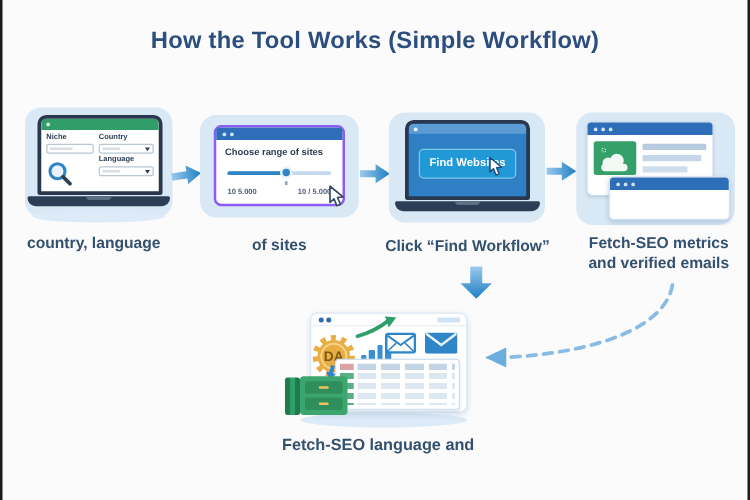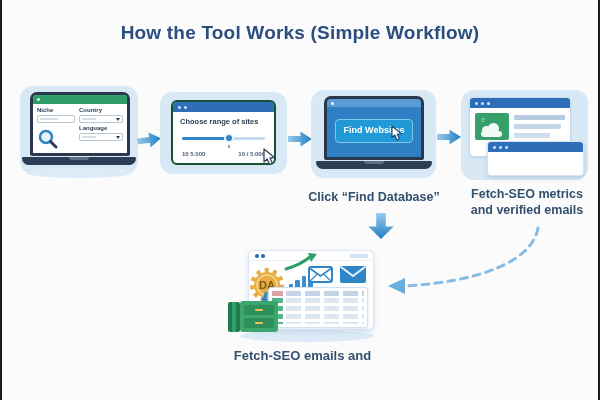--- a/index.html
+++ b/index.html
@@ -50,21 +50,21 @@
   .f-input i { display:block; margin:2px; width:18px; height:2px; background:#d7dee6; }
   .f-select { height:8px; border:1px solid #b9c6d4; border-radius:2px; display:flex;
               align-items:center; justify-content:space-between; padding:0 2px; }
   .f-select i { width:14px; height:2px; background:#d7dee6; }
   .chev { width:0; height:0; border-left:2.5px solid transparent;
           border-right:2.5px solid transparent; border-top:3px solid #2c3e55; }
   .search-ic { margin-top:3px; }
 
   
   .win2 { position:absolute; left:171px; top:100px; width:105px; height:65px; background:#fff;
-          border:2px solid #14532d; border-radius:6px; }
+          border:2px solid #8b5cf6; border-radius:6px; }
   .winhead { height:10px; background:#2e6db8; border-radius:3px 3px 0 0; position:relative; }
   .winhead i { position:absolute; top:3.5px; width:3px; height:3px; border-radius:50%; background:#cfe3f4; }
   .winhead i:nth-child(1){left:5px;} .winhead i:nth-child(2){left:11px;} .winhead i:nth-child(3){left:17px;}
   .win2-title { margin:5px 0 0 7px; font-size:7.5px; font-weight:bold; color:#2b3e55; }
   .slider { position:relative; margin:8px 9px 0; height:10px; }
   .sl-track { position:absolute; left:0; right:0; top:3px; height:3px; background:#c5d9ec; border-radius:2px; }
   .sl-fill  { position:absolute; left:0; width:55%; top:3px; height:3px; background:#2e86c8; border-radius:2px; }
   .sl-handle{ position:absolute; left:50%; top:-1px; width:10px; height:10px; border-radius:50%;
               background:#2e86c8; border:2px solid #eaf3fb; }
   .sl-tick  { position:absolute; left:calc(50% + 4px); top:11px; width:2px; height:3px; background:#8aa5c0; }
@@ -193,20 +193,21 @@
         <div class="f-select">
             <i></i>
             <span class="chev"></span>
           </div>
       </div>
     </div>
   </div>
   <div class="lapbase base1"></div>
   <div class="eshadow s1"></div>
   <div class="step-label lb1">
+    <span>country, language</span>
   </div>
 
   <div class="arrow-right a1"></div>
 
   <div class="card c2"></div>
   <div class="win2">
     <div class="winhead">
         <i></i>
         <i></i>
       </div>
@@ -219,37 +220,38 @@
     </div>
     <div class="ranges">
       <span>10 5.000</span>
       <span>10 / 5.000</span>
     </div>
     <svg class="cursor2" width="18" height="18" viewBox="0 0 18 18">
       <path d="M3,1 L3,14 L6.2,11 L8.5,16.5 L11.3,15.3 L9,10 L13.5,9.5 Z" fill="#ffffff" stroke="#33475e" stroke-width="1.3" stroke-linejoin="round"></path>
     </svg>
   </div>
   <div class="step-label lb2">
+    <span>of sites</span>
   </div>
 
   <div class="arrow-right a2"></div>
 
   <div class="card c3"></div>
   <div class="lapscreen lap3">
     <div class="bluebar">
         <i></i>
       </div>
     <div class="findbtn">Find Websites</div>
     <svg class="cursor3" width="16" height="16" viewBox="0 0 16 16" style="position:absolute; left:62px; top:26px;">
       <path d="M3,1 L3,12.5 L5.8,10 L7.8,15 L10.3,13.9 L8.3,9.2 L12.3,8.8 Z" fill="#ffffff" stroke="#1b4f79" stroke-width="1.2" stroke-linejoin="round"></path>
     </svg>
   </div>
   <div class="lapbase base3"></div>
   <div class="step-label lb3">
-    <span>Click “Find Database”</span>
+    <span>Click “Find Workflow”</span>
     <span></span>
   </div>
 
   <div class="arrow-right a3"></div>
 
   <div class="card c4"></div>
   <div class="win4a">
     <div class="winhead">
         <i></i>
         <i></i>
@@ -334,15 +336,15 @@
       <path d="M2,12 Q7,6 12,3" fill="none" stroke="#2f9e68" stroke-width="1.6" stroke-dasharray="3 2" stroke-linecap="round"></path>
     </svg>
     <div class="books"></div>
     <div class="cabinet">
         <i></i>
         <i></i>
       </div>
   </div>
 
   <div class="result-label">
-    <span>Fetch-SEO emails and</span>
+    <span>Fetch-SEO language and</span>
   </div>
 </div>
 
 </body></html>

